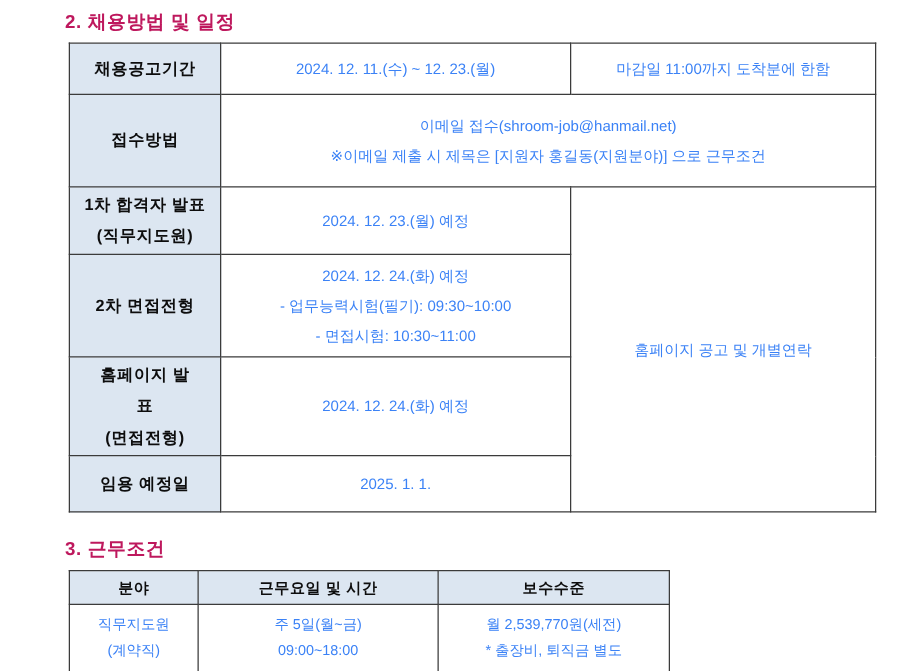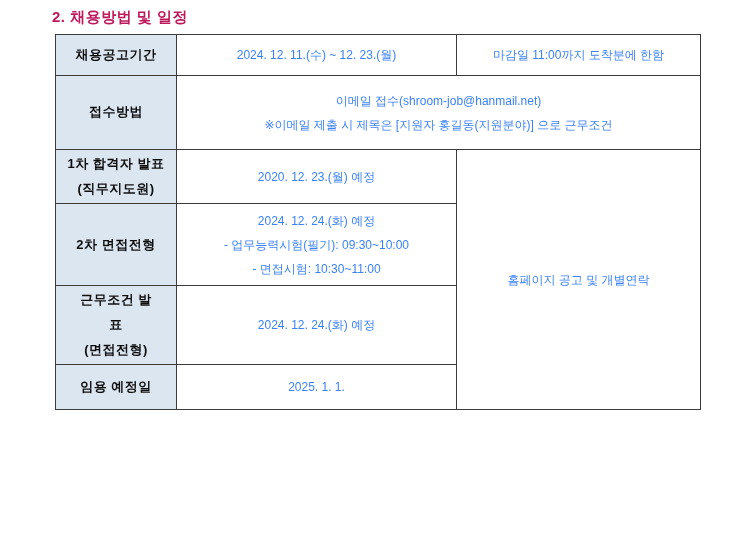--- a/index.html
+++ b/index.html
@@ -91,37 +91,62 @@
         <td>마감일 11:00까지 도착분에 한함</td>
       </tr>
       <tr class="r2">
         <th>접수방법</th>
         <td colspan="2">이메일 접수(shroom-job@hanmail.net)
 ※이메일 제출 시 제목은 [지원자 홍길동(지원분야)] 으로 근무조건</td>
       </tr>
       <tr class="r3">
         <th>1차 합격자 발표
 (직무지도원)</th>
-        <td>2020. 12. 23.(월) 예정</td>
+        <td>2024. 12. 23.(월) 예정</td>
         <td rowspan="4">홈페이지 공고 및 개별연락</td>
       </tr>
       <tr class="r4">
         <th>2차 면접전형</th>
         <td>2024. 12. 24.(화) 예정
 - 업무능력시험(필기): 09:30~10:00
 - 면접시험: 10:30~11:00</td>
       </tr>
       <tr class="r5">
-        <th>근무조건 발
+        <th>홈페이지 발
 표
 (면접전형)</th>
         <td>2024. 12. 24.(화) 예정</td>
       </tr>
       <tr class="r6">
         <th>임용 예정일</th>
         <td>2025. 1. 1.</td>
       </tr>
     </tbody>
   </table>
 
+  <h2 class="section-title second">3. 근무조건</h2>
 
+  <table class="work-table">
+    <colgroup>
+        <col class="c1">
+        <col class="c2">
+        <col class="c3">
+      </colgroup>
+    <thead>
+      <tr>
+        <th>분야</th>
+        <th>근무요일 및 시간</th>
+        <th>보수수준</th>
+      </tr>
+    </thead>
+    <tbody>
+      <tr>
+        <td>직무지도원
+(계약직)</td>
+        <td>주 5일(월~금)
+09:00~18:00</td>
+        <td>월 2,539,770원(세전)
+* 출장비, 퇴직금 별도</td>
+      </tr>
+    </tbody>
+  </table>
 
 </div>
 
 </body></html>

